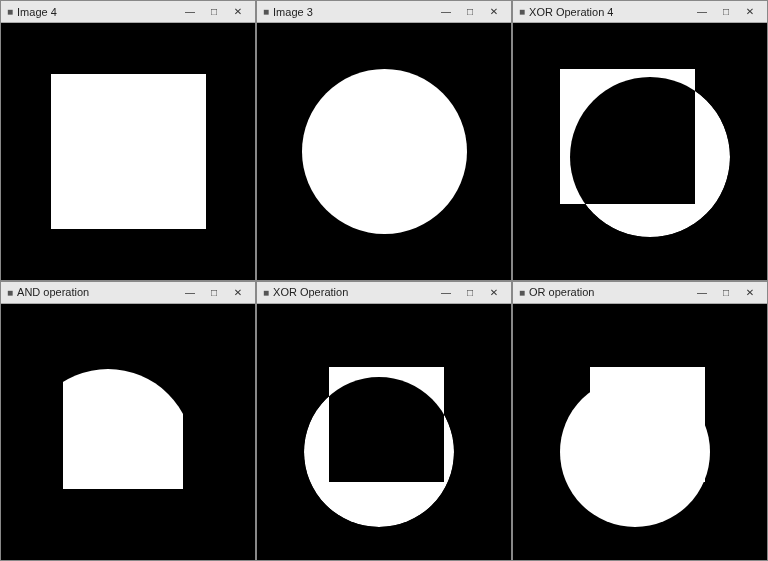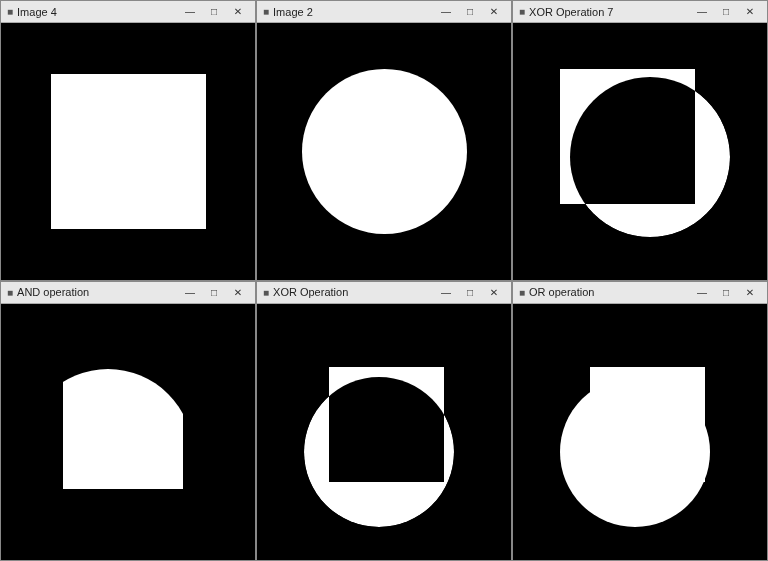--- a/index.html
+++ b/index.html
@@ -105,38 +105,38 @@
   </div>
   <div class="canvas-area">
     <div class="img1-shape"></div>
   </div>
 </div>
 
 <div class="window">
   <div class="titlebar">
     <div class="title-left">
       <span style="font-size:10px;color:#555;">■</span>
-      <span>Image 2</span>
+      <span>Image 3</span>
     </div>
     <div class="title-controls">
       <button class="ctrl-btn">—</button>
       <button class="ctrl-btn">□</button>
       <button class="ctrl-btn close">✕</button>
     </div>
   </div>
   <div class="canvas-area">
     <div class="img2-shape"></div>
   </div>
 </div>
 
 <div class="window">
   <div class="titlebar">
     <div class="title-left">
       <span style="font-size:10px;color:#555;">■</span>
-      <span>XOR Operation 7</span>
+      <span>XOR Operation 4</span>
     </div>
     <div class="title-controls">
       <button class="ctrl-btn">—</button>
       <button class="ctrl-btn">□</button>
       <button class="ctrl-btn close">✕</button>
     </div>
   </div>
   <div class="canvas-area">
 
     <svg width="200" height="185">

